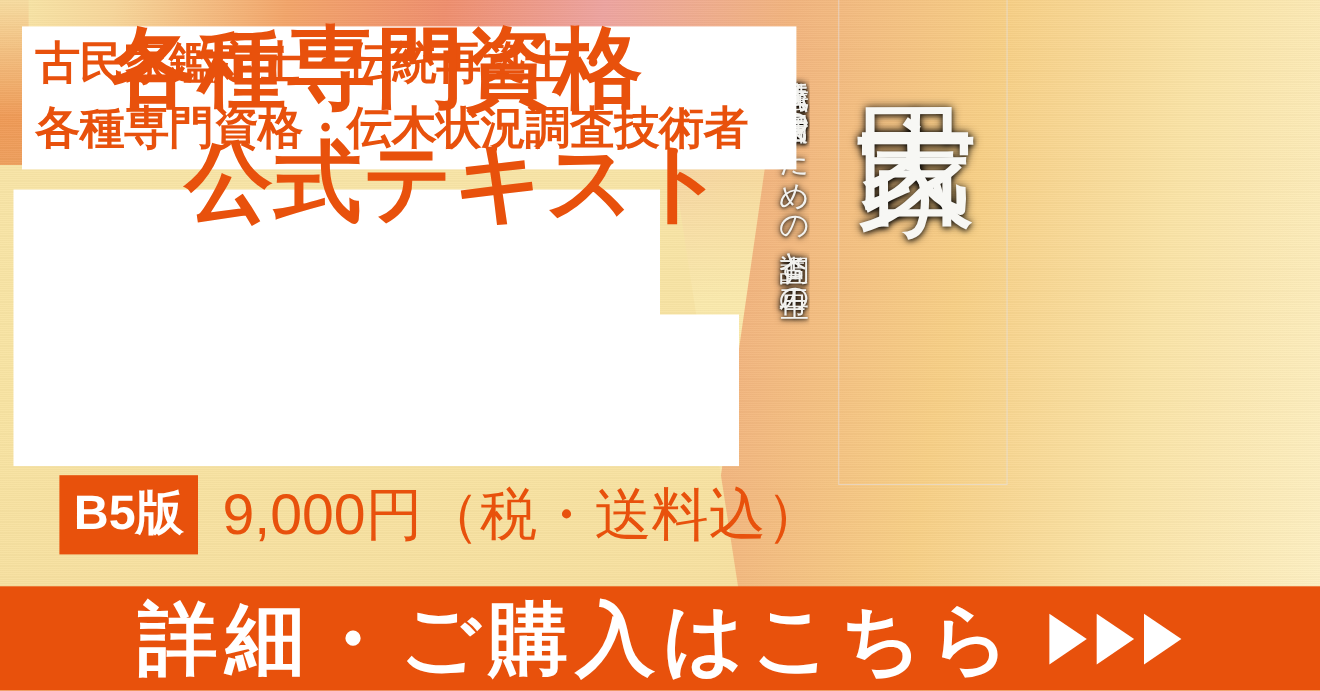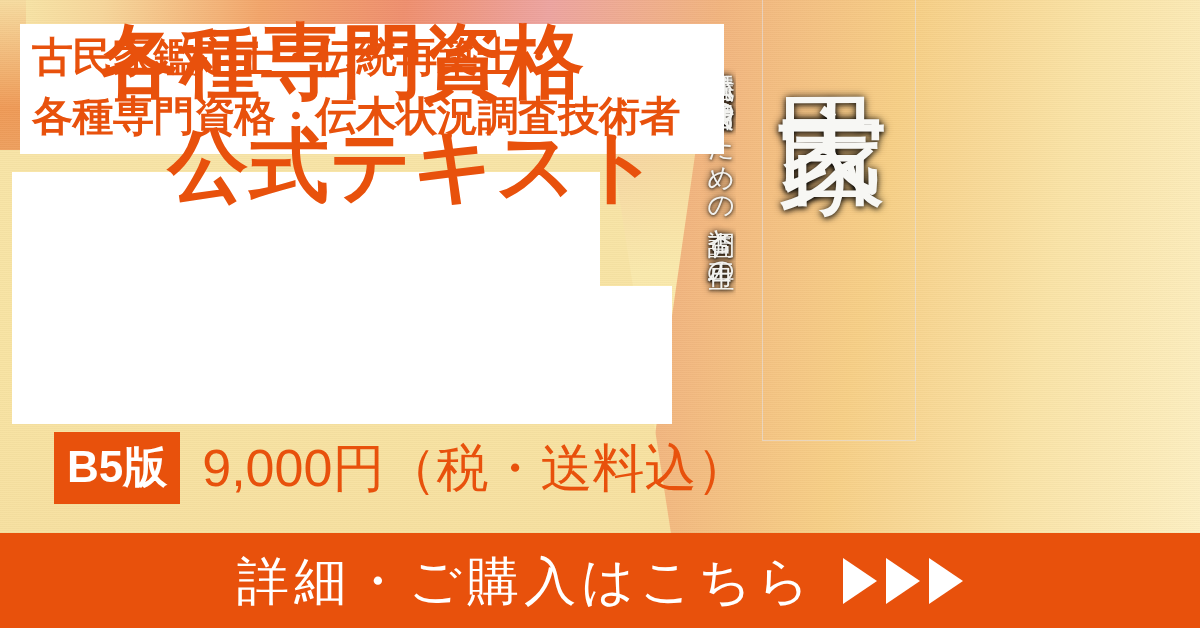--- a/index.html
+++ b/index.html
@@ -198,22 +198,22 @@
     font-size:52px;line-height:1;letter-spacing:.0em;white-space:nowrap;
   }
 
   
   .cta{
     position:absolute;left:0;top:533px;width:1200px;height:95px;
     background:#e8510c;
     display:flex;align-items:center;justify-content:center;gap:26px;
   }
   .cta-text{
-    color:#ffffff;font-weight:400;
-    font-size:52px;line-height:1;letter-spacing:.10em;
+    color:#ffffff;font-weight:700;
+    font-size:72px;line-height:1;letter-spacing:.10em;
     white-space:nowrap;
   }
   .arrows{display:flex;align-items:center;gap:9px;margin-left:2px;}
   .arrows .tri{
     width:0;height:0;
     border-top:23px solid transparent;
     border-bottom:23px solid transparent;
     border-left:34px solid #ffffff;
   }
 </style>

